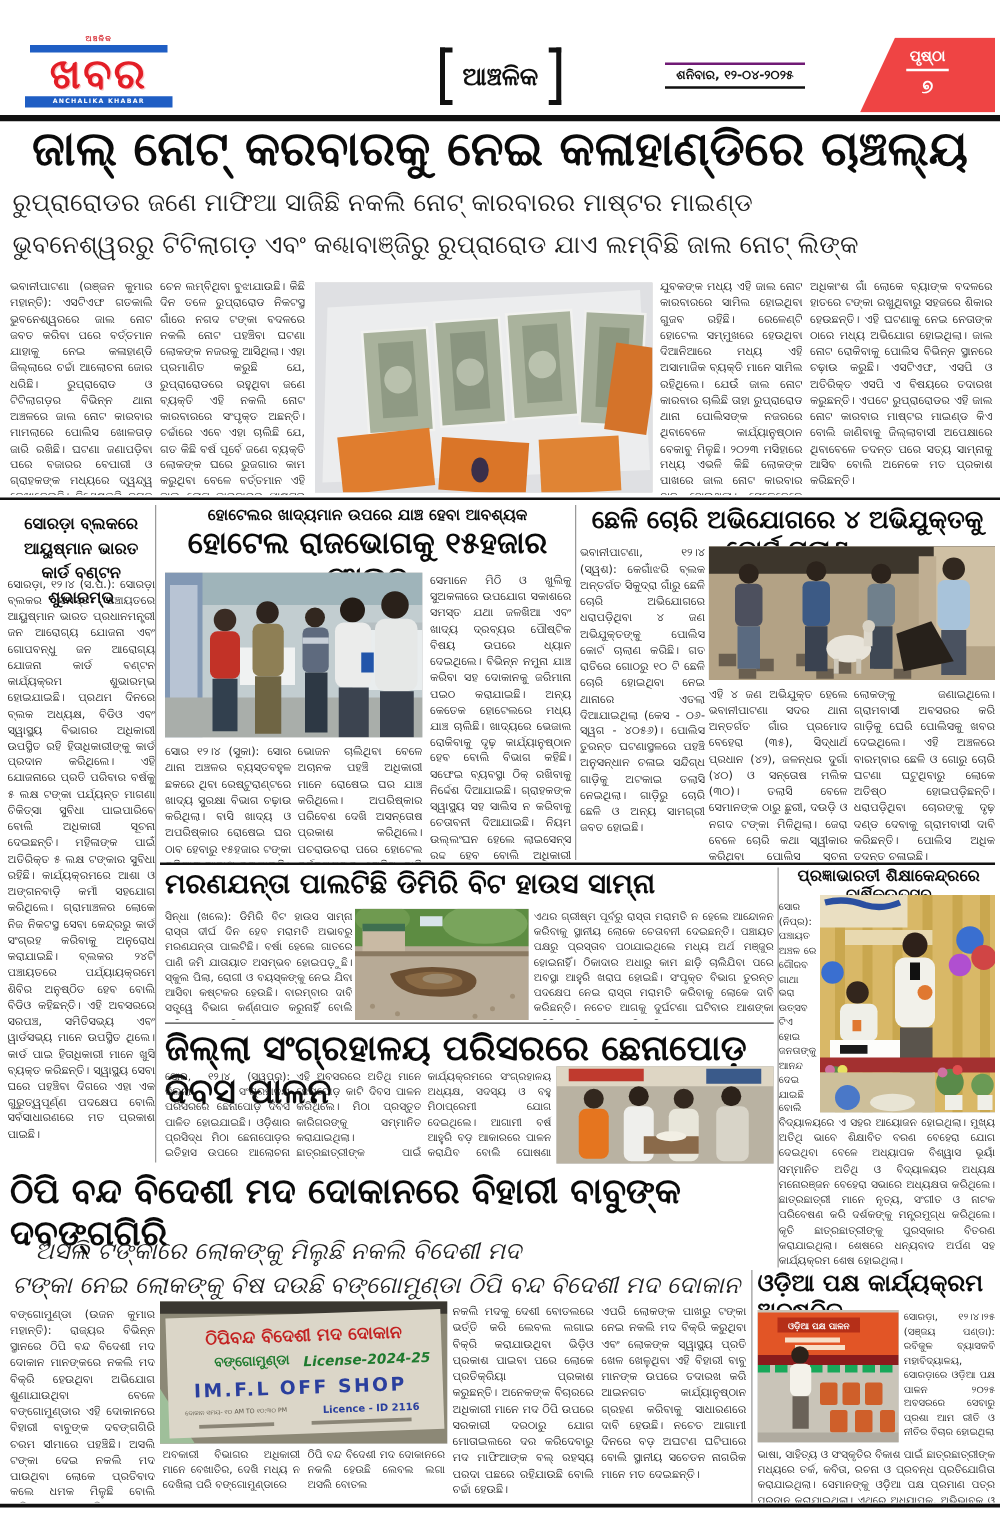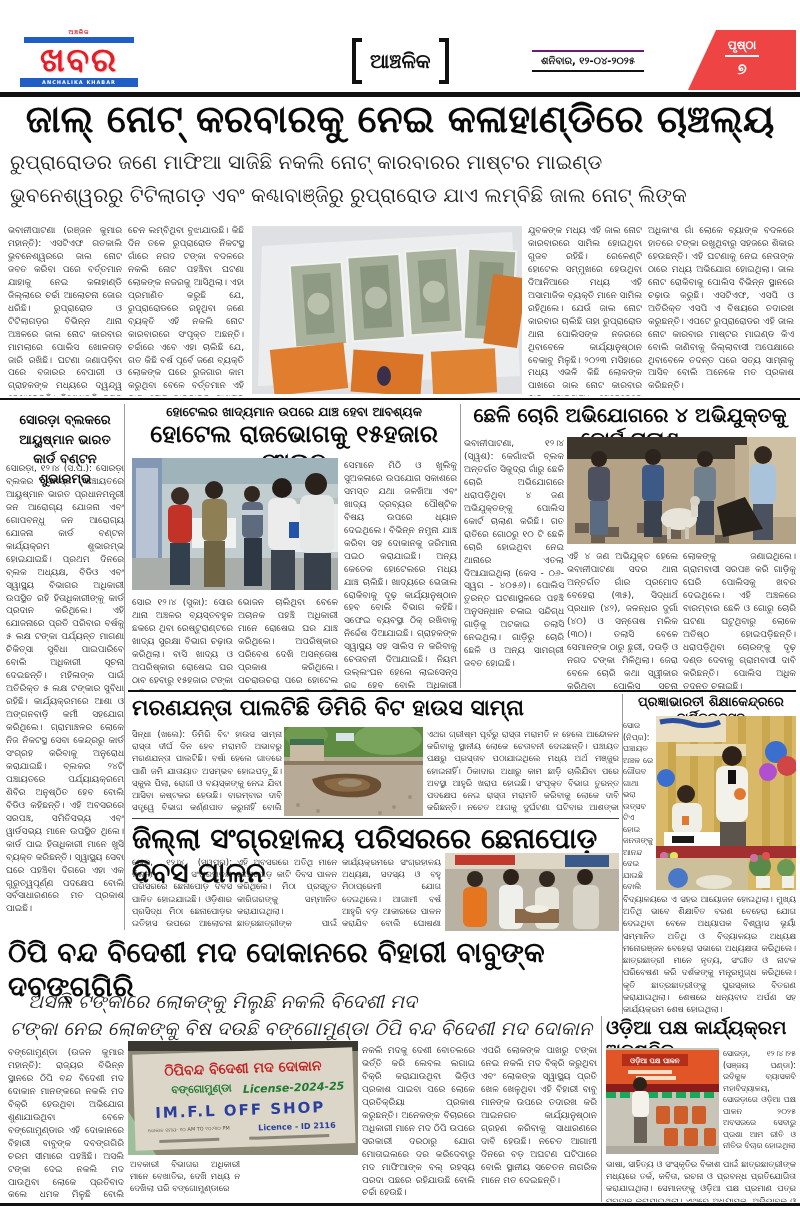--- a/index.html
+++ b/index.html
@@ -190,21 +190,21 @@
       <rect x="124" y="66" width="7" height="14" fill="#ddd8cc"></rect>
       <circle cx="128" cy="64" r="5" fill="#d8d2c4"></circle>
       <rect x="100" y="90" width="4" height="12" fill="#cfc9bb"></rect>
         <rect x="118" y="90" width="4" height="12" fill="#cfc9bb"></rect>
 
       <path d="M150 70 L178 60 L196 92 L156 100 Z" fill="#27211b"></path>
     </svg>
   </div>
 
   <div class="col" style="left:567px;top:550px;width:111px;height:139px;">ଏହି ୪ ଜଣ ଅଭିଯୁକ୍ତ ହେଲେ ଭବାନୀପାଟଣା ସଦର ଥାନା ଅନ୍ତର୍ଗତ ଗାଁର ପ୍ରମୋଦ ବେହେରା (୩୫), ସିଦ୍ଧାର୍ଥ ପ୍ରଧାନ (୪୨), ଜଳନ୍ଧର ଦୁର୍ଗା (୪୦) ଓ ସନ୍ତୋଷ ମଲିକ (୩୦)। ତଲାସି ବେଳେ ସେମାନଙ୍କ ଠାରୁ ଛୁରୀ, ଦଉଡ଼ି ଓ ନଗଦ ଟଙ୍କା ମିଳିଥିଲା। ଜେରା ବେଳେ ଚୋରି କଥା ସ୍ୱୀକାର କରିଥିବା ପୋଲିସ ସୂଚନା ଦେଇଛି।</div>
-  <div class="col" style="left:683px;top:550px;width:113px;height:139px;">ଲୋକଙ୍କୁ ଜଣାଇଥିଲେ। ଗ୍ରାମବାସୀ ସରପଞ କରି ଗାଡ଼ିକୁ ଘେରି ପୋଲିସକୁ ଖବର ଦେଇଥିଲେ। ଏହି ଅଞ୍ଚଳରେ ବାରମ୍ବାର ଛେଳି ଓ ଗୋରୁ ଚୋରି ଘଟଣା ଘଟୁଥିବାରୁ ଲୋକେ ଅତିଷ୍ଠ ହୋଇପଡ଼ିଛନ୍ତି। ଧରାପଡ଼ିଥିବା ଚୋରଙ୍କୁ ଦୃଢ଼ ଦଣ୍ଡ ଦେବାକୁ ଗ୍ରାମବାସୀ ଦାବି କରିଛନ୍ତି। ପୋଲିସ ଅଧିକ ତଦନ୍ତ ଚଳାଇଛି।</div>
+  <div class="col" style="left:683px;top:550px;width:113px;height:139px;">ଲୋକଙ୍କୁ ଜଣାଇଥିଲେ। ଗ୍ରାମବାସୀ ଅବସରର କରି ଗାଡ଼ିକୁ ଘେରି ପୋଲିସକୁ ଖବର ଦେଇଥିଲେ। ଏହି ଅଞ୍ଚଳରେ ବାରମ୍ବାର ଛେଳି ଓ ଗୋରୁ ଚୋରି ଘଟଣା ଘଟୁଥିବାରୁ ଲୋକେ ଅତିଷ୍ଠ ହୋଇପଡ଼ିଛନ୍ତି। ଧରାପଡ଼ିଥିବା ଚୋରଙ୍କୁ ଦୃଢ଼ ଦଣ୍ଡ ଦେବାକୁ ଗ୍ରାମବାସୀ ଦାବି କରିଛନ୍ତି। ପୋଲିସ ଅଧିକ ତଦନ୍ତ ଚଳାଇଛି।</div>
 
   <div class="hrule" style="left:128px;top:690px;width:668px;height:2px;"></div>
 
   <div class="head" style="left:132px;top:695px;width:490px;font-size:22px;">ମରଣଯନ୍ତା ପାଲଟିଛି ଡିମିରି ବିଟ ହାଉସ ସାମ୍ନା</div>
   <div class="col" style="left:132px;top:728px;width:150px;height:88px;font-size:8.5px;">ସିନ୍ଧା (ଖଲେ): ଡିମିରି ବିଟ ହାଉସ ସାମ୍ନା ରାସ୍ତା ଦୀର୍ଘ ଦିନ ହେବ ମରାମତି ଅଭାବରୁ ମରଣଯନ୍ତା ପାଲଟିଛି। ବର୍ଷା ହେଲେ ଗାତରେ ପାଣି ଜମି ଯାତାୟାତ ଅସମ୍ଭବ ହୋଇପଡ଼ୁଛି। ସ୍କୁଲ ପିଲା, ରୋଗୀ ଓ ବୟସ୍କଙ୍କୁ ନେଇ ଯିବା ଆସିବା କଷ୍ଟକର ହେଉଛି। ବାରମ୍ବାର ଦାବି ସତ୍ତ୍ୱେ ବିଭାଗ କର୍ଣ୍ଣପାତ କରୁନାହିଁ ବୋଲି ଅଭିଯୋଗ ହେଉଛି।</div>
 
   <div class="photo" style="left:284px;top:727px;width:139px;height:89px;">
     <svg width="139" height="89" viewBox="0 0 139 89" xmlns="http://www.w3.org/2000/svg">
       <rect width="139" height="89" fill="#b7aa96"></rect>
       <rect x="0" y="0" width="139" height="30" fill="#5d8c42"></rect>
@@ -330,20 +330,21 @@
         <text x="112" y="74" text-anchor="middle" font-size="15" font-weight="bold" letter-spacing="2" fill="#2a3f9e">IM.F.L OFF SHOP</text>
         <text x="60" y="88" text-anchor="middle" font-size="5" fill="#5a5548">ଦୋକାନ ସମୟ- ୧୦ AM TO ୧୦:୩୦ PM</text>
         <text x="168" y="90" text-anchor="middle" font-size="8" font-weight="bold" fill="#2a3f9e">Licence - ID 2116</text>
         <rect x="120" y="96" width="80" height="3" fill="#8a8576"></rect>
         <rect x="30" y="96" width="60" height="3" fill="#8a8576"></rect>
       </g>
     </svg>
   </div>
 
   <div class="col" style="left:130px;top:1158px;width:110px;height:46px;font-size:8.5px;">ଅବକାରୀ ବିଭାଗର ଅଧିକାରୀ ମାନେ ବେଖାତିର, ଦେଖି ମଧ୍ୟ ନ ଦେଖିଲା ପରି ବଙ୍ଗୋମୁଣ୍ଡାରେ</div>
+  <div class="col" style="left:246px;top:1158px;width:110px;height:46px;font-size:8.5px;">ଠିପି ବନ୍ଦ ବିଦେଶୀ ମଦ ଦୋକାନରେ ନକଲି ହେଉଛି ଲେବଲ ଲଗା ଅସଲି ବୋତଲ</div>
 
   <div class="col" style="left:362px;top:1044px;width:113px;height:158px;">ନକଲି ମଦକୁ ଦେଶୀ ବୋତଲରେ ଭର୍ତ୍ତି କରି ଲେବଲ ଲଗାଇ ବିକ୍ରି କରାଯାଉଥିବା ଭିଡ଼ିଓ ପ୍ରକାଶ ପାଇବା ପରେ ଲୋକେ ପ୍ରତିକ୍ରିୟା ପ୍ରକାଶ କରୁଛନ୍ତି। ଅନେକଙ୍କ ବିଚାରରେ ଅଧିକାରୀ ମାନେ ମଦ ଠିପି ଉପରେ ସରକାରୀ ଦରଠାରୁ ଯୋଗ ମୋତାଇଲରେ ଦର କରିଦେବାରୁ ମଦ ମାଫିଆଙ୍କ ବଲ୍ ରହସ୍ୟ ପରଦା ପଛରେ ରହିଯାଉଛି ବୋଲି ଚର୍ଚ୍ଚା ହେଉଛି।</div>
   <div class="col" style="left:481px;top:1044px;width:116px;height:158px;">ଏପରି ଲୋକଙ୍କ ପାଖରୁ ଟଙ୍କା ନେଇ ନକଲି ମଦ ବିକ୍ରି କରୁଥିବା ଏବଂ ଲୋକଙ୍କ ସ୍ୱାସ୍ଥ୍ୟ ପ୍ରତି ଖେଳ ଖେଳୁଥିବା ଏହି ବିହାରୀ ବାବୁ ମାନଙ୍କ ଉପରେ ତଦାରଖ କରି ଆଇନଗତ କାର୍ଯ୍ୟାନୁଷ୍ଠାନ ଗ୍ରହଣ କରିବାକୁ ସାଧାରଣରେ ଦାବି ହେଉଛି। ନଚେତ ଆଗାମୀ ଦିନରେ ବଡ଼ ଅଘଟଣ ଘଟିପାରେ ବୋଲି ସ୍ଥାନୀୟ ସଚେତନ ନାଗରିକ ମାନେ ମତ ଦେଇଛନ୍ତି।</div>
 
   <div class="vrule" style="left:601px;top:1016px;height:186px;"></div>
 
   <div class="head" style="left:606px;top:1016px;width:190px;font-size:19px;">ଓଡ଼ିଆ ପକ୍ଷ କାର୍ଯ୍ୟକ୍ରମ ଅନୁଷ୍ଠିତ</div>
 
   <div class="photo" style="left:606px;top:1048px;width:113px;height:106px;">
     <svg width="113" height="106" viewBox="0 0 113 106" xmlns="http://www.w3.org/2000/svg">

